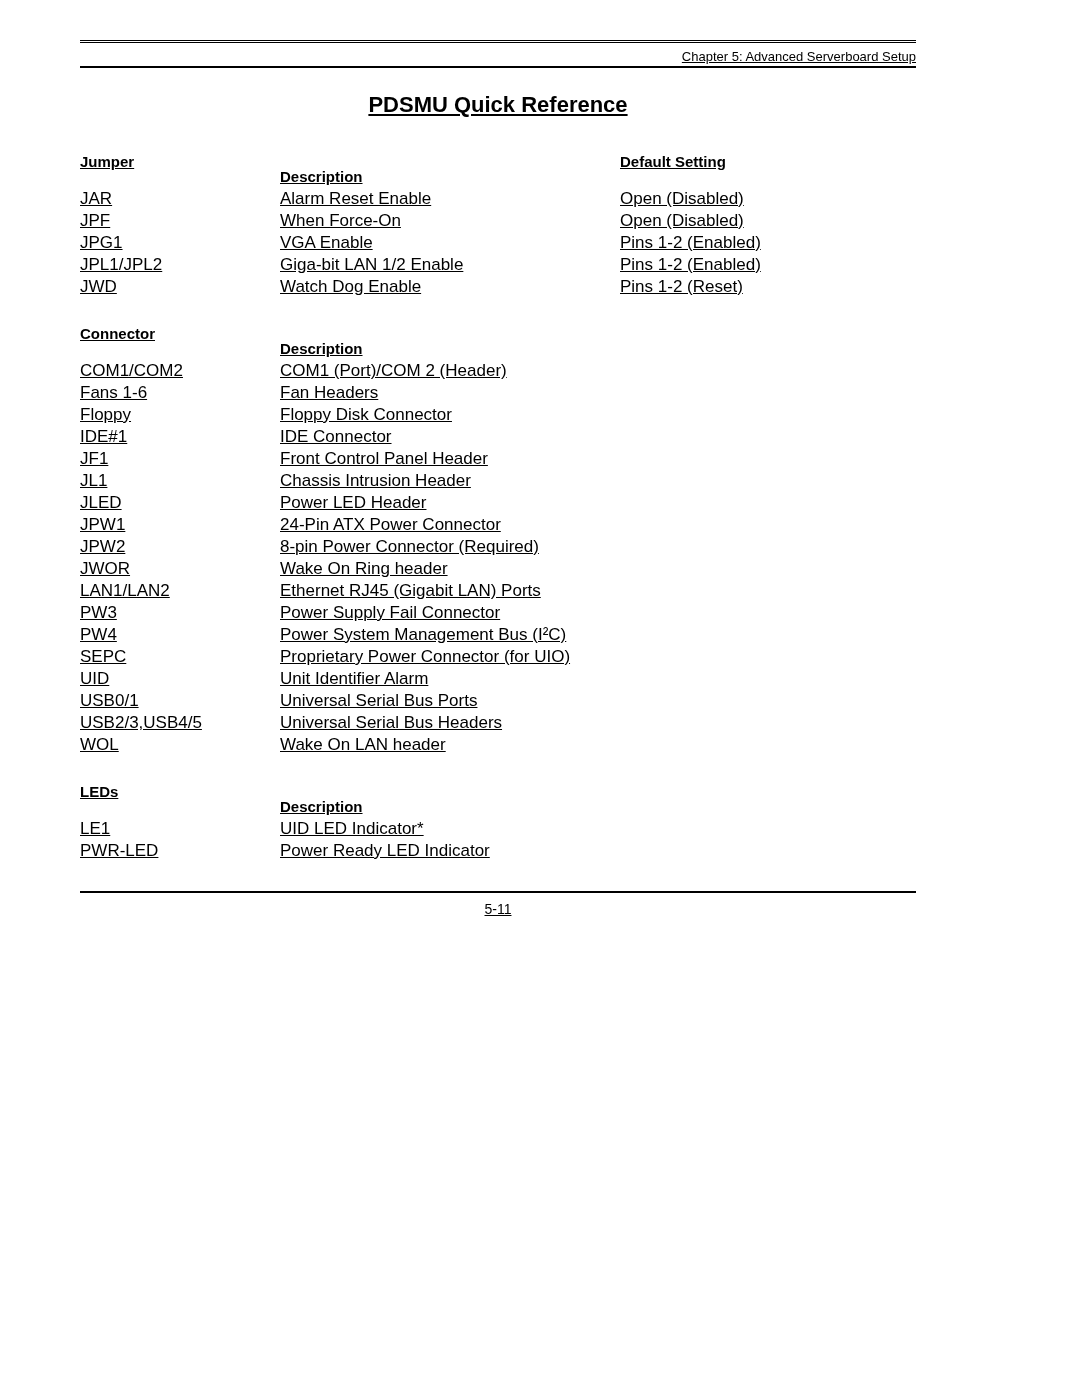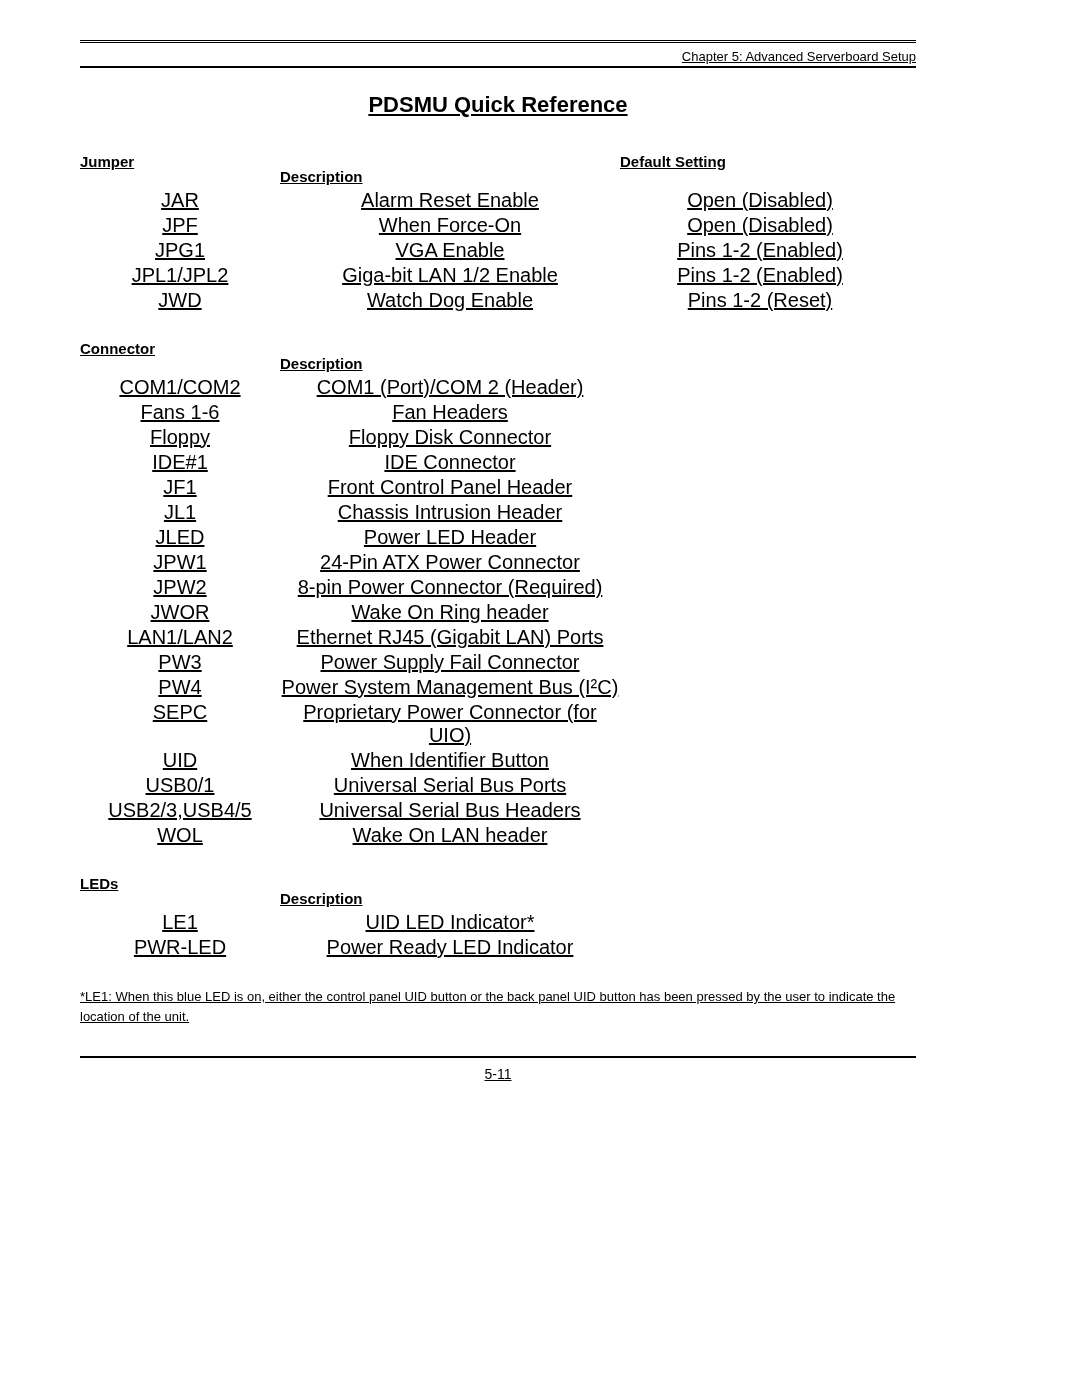--- a/index.html
+++ b/index.html
@@ -51,22 +51,21 @@
     .col-header {
       font-weight: bold;
       font-size: 15px;
     }
     .col1 { width: 200px; }
     .col2 { width: 340px; margin-top: 15px; }
     .col3 { width: 280px; }
     .data-row {
       display: flex;
       margin-bottom: 2px;
-      font-size: 20px;
-      text-align: center;
+      font-size: 17px;
     }
     .cell1 { width: 200px; }
     .cell2 { width: 340px; }
     .cell3 { width: 280px; }
     .bottom-rule {
       border: none;
       border-top: 2px solid #000;
       margin-top: 30px;
       margin-bottom: 6px;
     }
@@ -183,21 +182,21 @@
         <div class="data-row">
       <div class="cell1">PW4</div>
       <div class="cell2">Power System Management Bus (I²C)</div>
     </div>
         <div class="data-row">
       <div class="cell1">SEPC</div>
       <div class="cell2">Proprietary Power Connector (for UIO)</div>
     </div>
         <div class="data-row">
       <div class="cell1">UID</div>
-      <div class="cell2">When Identifier Button</div>
+      <div class="cell2">Unit Identifier Alarm</div>
     </div>
         <div class="data-row">
       <div class="cell1">USB0/1</div>
       <div class="cell2">Universal Serial Bus Ports</div>
     </div>
         <div class="data-row">
       <div class="cell1">USB2/3,USB4/5</div>
       <div class="cell2">Universal Serial Bus Headers</div>
     </div>
         <div class="data-row">
@@ -217,17 +216,16 @@
       <div class="cell1">LE1</div>
       <div class="cell2">UID LED Indicator*</div>
     </div>
         <div class="data-row">
       <div class="cell1">PWR-LED</div>
       <div class="cell2">Power Ready LED Indicator</div>
     </div>
       </div>
   </div>
 
-  <div class="footnote">*LE1: When this blue LED is on, either the control panel UID button or the back panel UID button has been pressed by the user to indicate the location of the unit.</div>
 
   <hr class="bottom-rule">
   <div class="footer">5-11</div>
 </div>
 
 </body></html>

